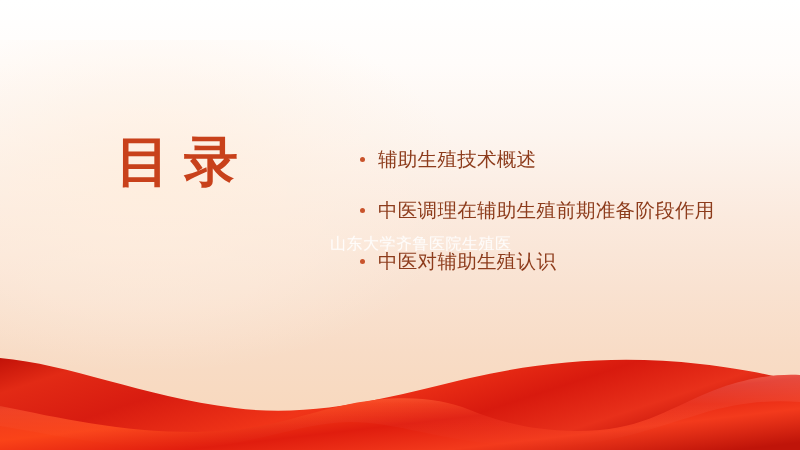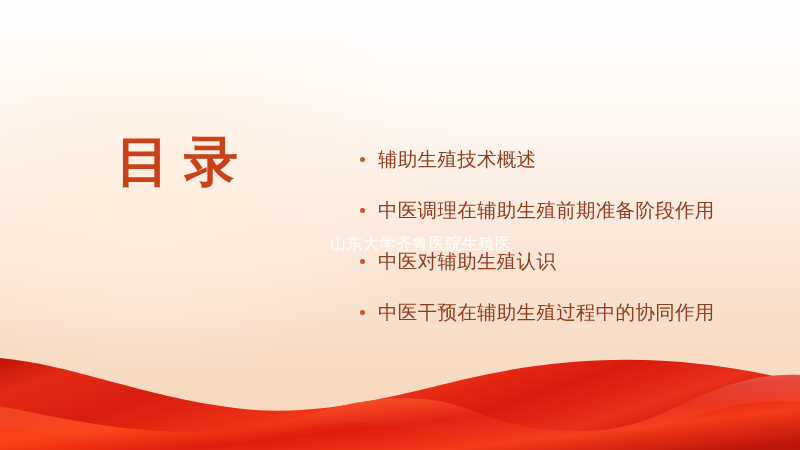--- a/index.html
+++ b/index.html
@@ -156,24 +156,20 @@
       <span class="toc-bullet"></span>
       <span>辅助生殖技术概述</span>
     </li>
     <li class="toc-item">
       <span class="toc-bullet"></span>
       <span>中医调理在辅助生殖前期准备阶段作用</span>
     </li>
     <li class="toc-item">
       <span class="toc-bullet"></span>
       <span>中医对辅助生殖认识</span>
-    </li>
-    <li class="toc-item">
-      <span class="toc-bullet"></span>
-      <span>中医干预在辅助生殖过程中的协同作用</span>
     </li>
   </ul>
 
   <div class="waves">
     <svg viewBox="0 0 800 120" preserveAspectRatio="none" xmlns="http://www.w3.org/2000/svg">
       <defs>
         <linearGradient id="waveBack" x1="0" y1="0" x2="1" y2="0.35">
           <stop offset="0%" stop-color="#c21208"></stop>
           <stop offset="12%" stop-color="#e22a15"></stop>
           <stop offset="30%" stop-color="#d81c10"></stop>

